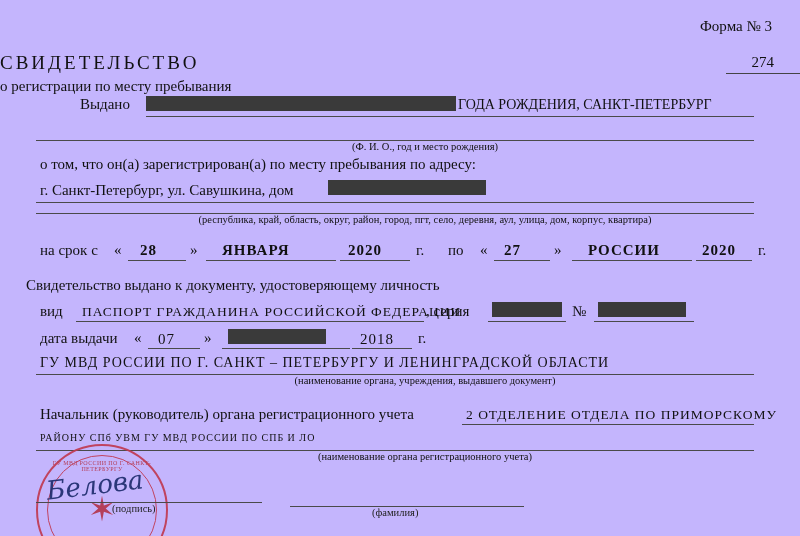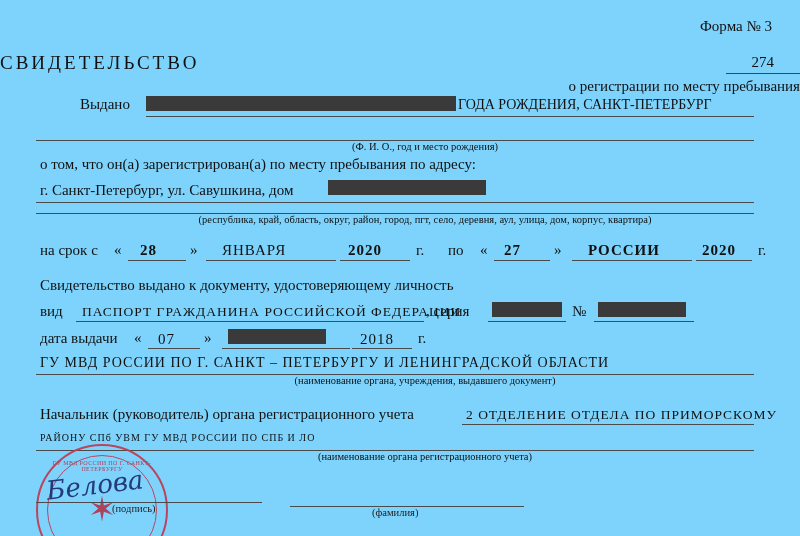--- a/index.html
+++ b/index.html
@@ -12,21 +12,21 @@
     height: 536px;
     font-family: "Liberation Serif", serif;
     color: #111;
     position: relative;
     overflow: hidden;
   }
   .page {
     position: relative;
     width: 800px;
     height: 536px;
-    background: #7dd3fc;
+    background: #c4b5fd;
   }
   .form-no {
     position: absolute;
     top: 18px;
     right: 28px;
     font-size: 15px;
     font-family: "Liberation Serif", serif;
   }
   .title-row {
     position: absolute;
@@ -46,21 +46,21 @@
     font-size: 15px;
     border-bottom: 1px solid #444;
     padding: 0 26px 1px 26px;
     line-height: 20px;
   }
   .subtitle {
     position: absolute;
     top: 78px;
     left: 0;
     width: 800px;
-    text-align: right;
+    text-align: left;
     font-size: 15px;
   }
   
   .rule {
     position: absolute;
     border-bottom: 1px solid #4a4a4a;
     height: 0;
   }
   .txt {
     position: absolute;
@@ -171,37 +171,37 @@
   <div class="redact" style="left:328px; top:180px; width:158px;"></div>
   <div class="rule" style="left:36px; top:202px; width:718px;"></div>
   <div class="rule" style="left:36px; top:213px; width:718px;"></div>
   <div class="center-small" style="top:214px;">(республика, край, область, округ, район, город, пгт, село, деревня, аул, улица, дом, корпус, квартира)</div>
 
   <div class="txt" style="left:40px; top:242px;">на срок с</div>
   <div class="txt" style="left:114px; top:242px;">«</div>
   <div class="txt mono-caps" style="left:140px; top:242px; font-weight:bold;">28</div>
   <div class="rule" style="left:128px; top:260px; width:58px;"></div>
   <div class="txt" style="left:190px; top:242px;">»</div>
-  <div class="txt mono-caps" style="left:222px; top:242px; font-weight:normal;">ЯНВАРЯ</div>
+  <div class="txt mono-caps" style="left:222px; top:242px; font-weight:bold;">ЯНВАРЯ</div>
   <div class="rule" style="left:206px; top:260px; width:130px;"></div>
   <div class="txt mono-caps" style="left:348px; top:242px; font-weight:bold;">2020</div>
   <div class="rule" style="left:340px; top:260px; width:70px;"></div>
   <div class="txt" style="left:416px; top:242px;">г.</div>
   <div class="txt" style="left:448px; top:242px;">по</div>
   <div class="txt" style="left:480px; top:242px;">«</div>
   <div class="txt mono-caps" style="left:504px; top:242px; font-weight:bold;">27</div>
   <div class="rule" style="left:494px; top:260px; width:56px;"></div>
   <div class="txt" style="left:554px; top:242px;">»</div>
   <div class="txt mono-caps" style="left:588px; top:242px; font-weight:bold;">РОССИИ</div>
   <div class="rule" style="left:572px; top:260px; width:120px;"></div>
   <div class="txt mono-caps" style="left:702px; top:242px; font-weight:bold;">2020</div>
   <div class="rule" style="left:696px; top:260px; width:56px;"></div>
   <div class="txt" style="left:758px; top:242px;">г.</div>
 
-  <div class="txt" style="left:40px; top:277px;">Свидетельство выдано к документу, удостоверяющему личность</div>
+  <div class="txt" style="left:26px; top:277px;">Свидетельство выдано к документу, удостоверяющему личность</div>
   <div class="rule" style="left:36px; top:290px; width:718px; border-bottom-color:transparent;"></div>
 
   <div class="txt" style="left:40px; top:303px;">вид</div>
   <div class="txt mono-caps" style="left:82px; top:304px; font-size:13.5px;">ПАСПОРТ ГРАЖДАНИНА РОССИЙСКОЙ ФЕДЕРАЦИИ</div>
   <div class="rule" style="left:76px; top:321px; width:348px;"></div>
   <div class="txt" style="left:426px; top:303px;">, серия</div>
   <div class="redact" style="left:492px; top:302px; width:70px;"></div>
   <div class="rule" style="left:488px; top:321px; width:78px;"></div>
   <div class="txt" style="left:572px; top:303px;">№</div>
   <div class="redact" style="left:598px; top:302px; width:88px;"></div>

